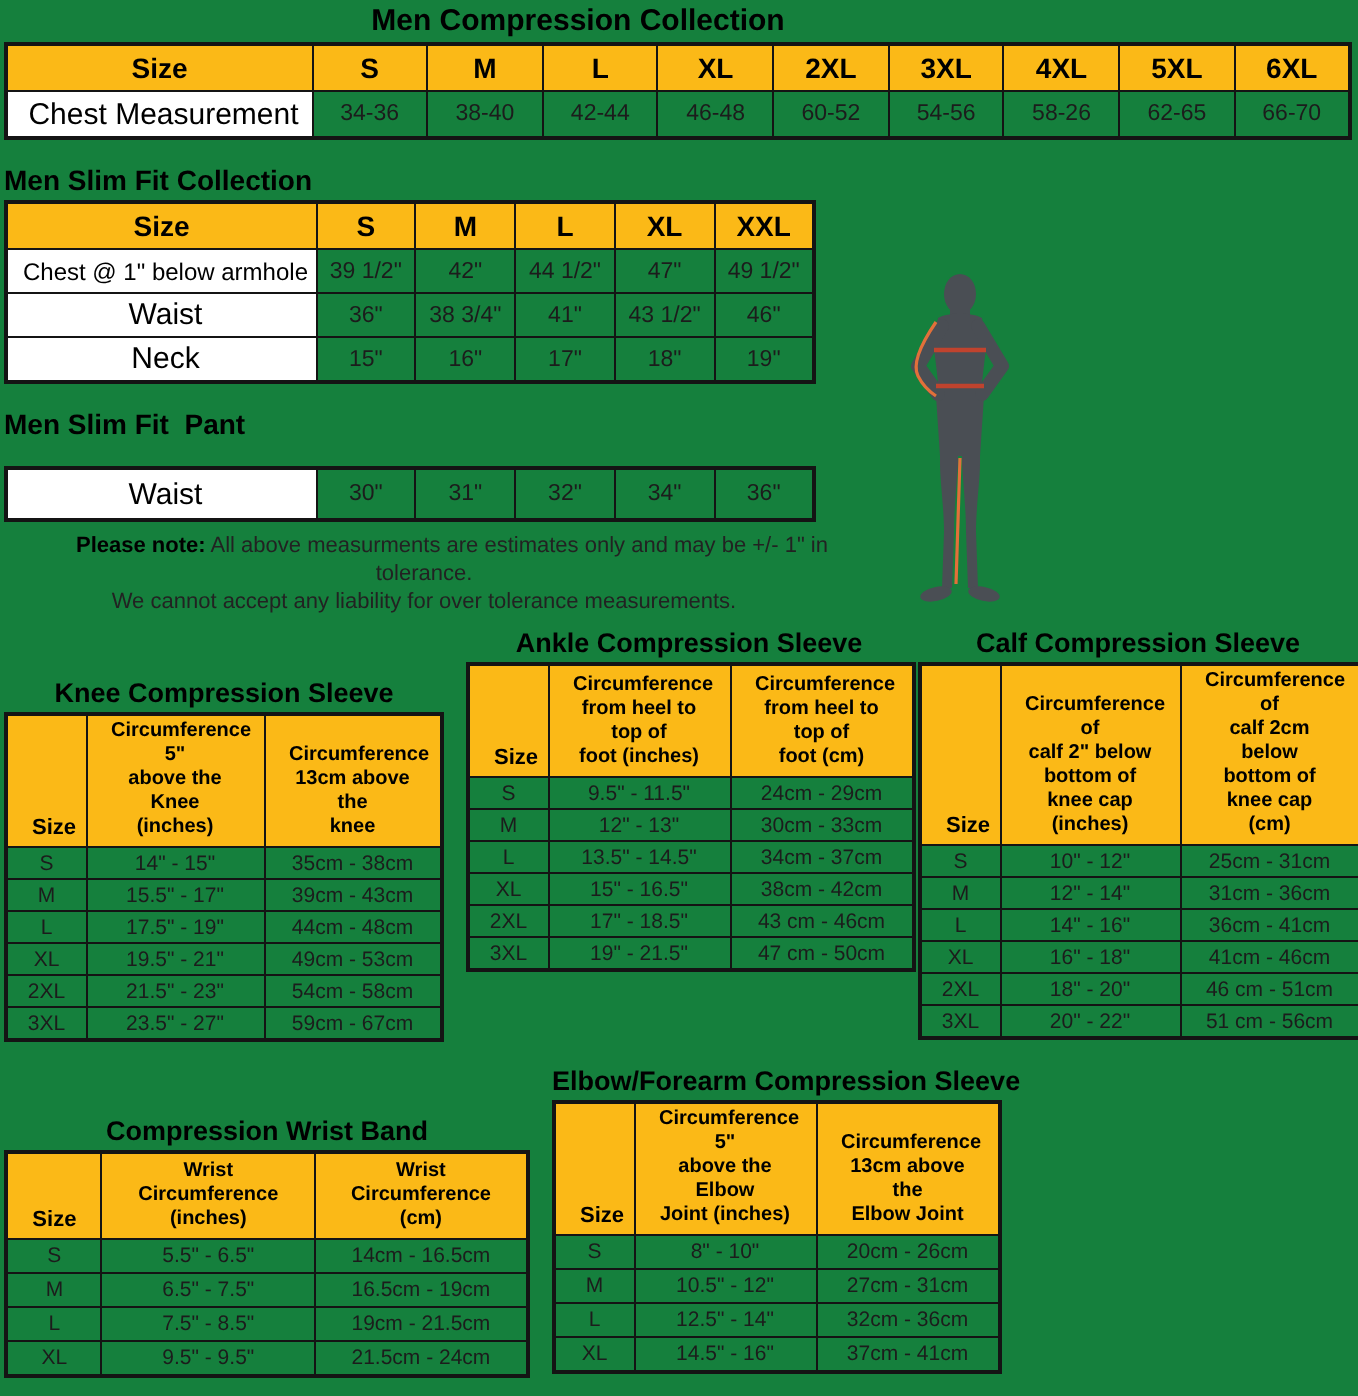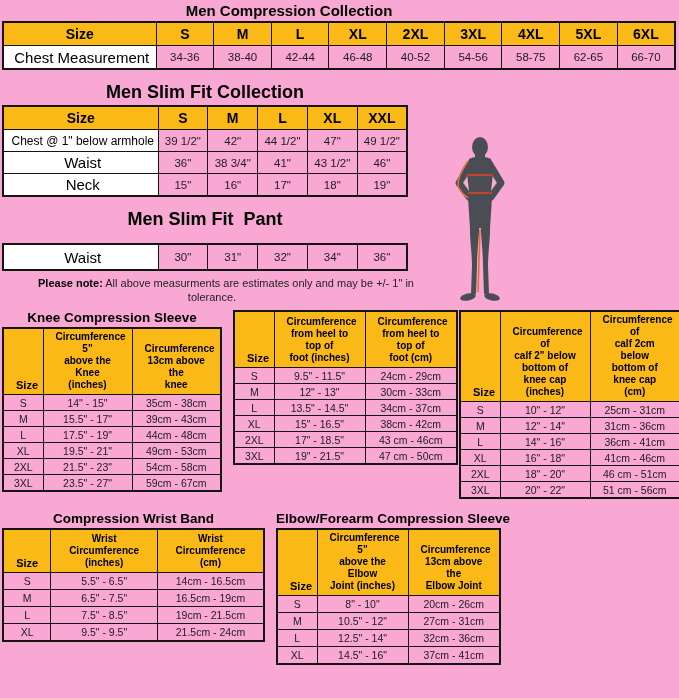--- a/index.html
+++ b/index.html
@@ -1,41 +1,41 @@
 <!DOCTYPE html>
 <html style="--header-bg: #fbb917; --border-color: #141414; --figure-body: #4a4e54; --figure-accent-red: #c0432e; --figure-accent-orange: #e2703a;"><head>
 <meta charset="utf-8">
 <style>
   html,body{margin:0;padding:0;background:#fff;}
-  .page{width:679px;height:698px;position:relative;background:#f9a8d4;
+  .page{width:679px;height:698px;position:relative;background:#15803d;
         font-family:"Liberation Sans",sans-serif;color:#000;overflow:hidden;
         padding:2px 0 0 2px;box-sizing:border-box;}
   .title{font-weight:bold;white-space:pre;}
   .t1{width:574px;text-align:center;font-size:15px;margin-bottom:2px;}
-  .t2,.t3{width:406px;text-align:center;font-size:18px;}
+  .t2,.t3{width:406px;text-align:left;font-size:14px;}
   .t2{margin-top:12px;margin-bottom:2px;}
   .t3{margin-top:12px;margin-bottom:13px;}
   table{border-collapse:collapse;table-layout:fixed;}
   .tbl{border:2px solid var(--border-color,#111);}
   .tbl th,.tbl td{border:1px solid var(--border-color,#111);overflow:hidden;padding:0;}
   .tbl th{background:var(--header-bg,#fbb917);font-weight:bold;font-size:14px;height:22px;}
   .main{width:674px;}
   .main td{height:22px;}
   .slim{width:406px;}
   .slim td{height:21px;}
   .pant{width:406px;}
   .pant td{height:24px;}
   td.lbl{font-size:15px;text-align:center;padding-left:4px;background:#fff;}
   td.lbl.small{font-size:12px;}
   td.val{font-size:11.5px;text-align:center;color:#1c1c1c;}
   .row3{display:flex;margin-top:6px;}
   .row2{display:flex;margin-top:12px;}
   .block{display:block;}
   .bt{font-weight:bold;font-size:13.5px;text-align:center;margin-bottom:2px;white-space:pre;}
-  .b-knee,.b-wrist{width:263px;}
+  .b-knee,.b-wrist{width:263px;margin-top:25px;}
   .b-ankle,.b-elbow{width:223px;margin-left:11px;}
   .b-calf{width:220px;margin-left:3px;}
   .sub{width:100%;}
   .sub th{font-size:10px;line-height:12px;white-space:pre-line;
           vertical-align:bottom;padding:2px 12px 3px;}
   .sub .size-th{font-size:11px;text-align:center;}
   .row3 .sub th{height:50px;}
   .row2 .sub th{height:37px;}
   .sub td{height:15px;font-size:10.5px;text-align:center;color:#1c1c1c;}
   .row2 .sub td{height:16px;}
@@ -77,23 +77,23 @@
           <th>6XL</th>
         </tr>
     </thead>
     <tbody>
         <tr>
           <td class="lbl">Chest Measurement</td>
           <td class="val">34-36</td>
           <td class="val">38-40</td>
           <td class="val">42-44</td>
           <td class="val">46-48</td>
-          <td class="val">40-52</td>
+          <td class="val">60-52</td>
           <td class="val">54-56</td>
-          <td class="val">58-75</td>
+          <td class="val">58-26</td>
           <td class="val">62-65</td>
           <td class="val">66-70</td>
         </tr>
       </tbody>
   </table>
 
   <div class="title t2">Men Slim Fit Collection</div>
   <table class="tbl slim">
     <colgroup>
         <col style="width:155px">
@@ -158,20 +158,21 @@
           <td class="val">31"</td>
           <td class="val">32"</td>
           <td class="val">34"</td>
           <td class="val">36"</td>
         </tr>
       </tbody>
   </table>
 
   <div class="note">
     <div><b>Please note:</b><span> All above measurments are estimates only and may be +/- 1" in tolerance.</span></div>
+    <div>We cannot accept any liability for over tolerance measurements.</div>
   </div>
 
   <div class="row3">
     <div class="block b-knee">
       <div class="bt">Knee Compression Sleeve</div>
       <table class="tbl sub">
         <colgroup>
             <col style="width:40px">
             <col style="width:89px">
             <col style="width:89px">
@@ -215,20 +216,21 @@
             </tr>
             <tr>
               <td class="size">3XL</td>
               <td class="val">23.5" - 27"</td>
               <td class="val">59cm - 67cm</td>
             </tr>
           </tbody>
       </table>
     </div>
     <div class="block b-ankle">
+      <div class="bt">Ankle Compression Sleeve</div>
       <table class="tbl sub">
         <colgroup>
             <col style="width:40px">
             <col style="width:91px">
             <col style="width:92px">
           </colgroup>
         <thead>
           <tr>
             <th class="size-th">Size</th>
             <th>Circumference
@@ -267,20 +269,21 @@
             </tr>
             <tr>
               <td class="size">3XL</td>
               <td class="val">19" - 21.5"</td>
               <td class="val">47 cm - 50cm</td>
             </tr>
           </tbody>
       </table>
     </div>
     <div class="block b-calf">
+      <div class="bt">Calf Compression Sleeve</div>
       <table class="tbl sub">
         <colgroup>
             <col style="width:40px">
             <col style="width:90px">
             <col style="width:90px">
           </colgroup>
         <thead>
           <tr>
             <th class="size-th">Size</th>
             <th>Circumference of

